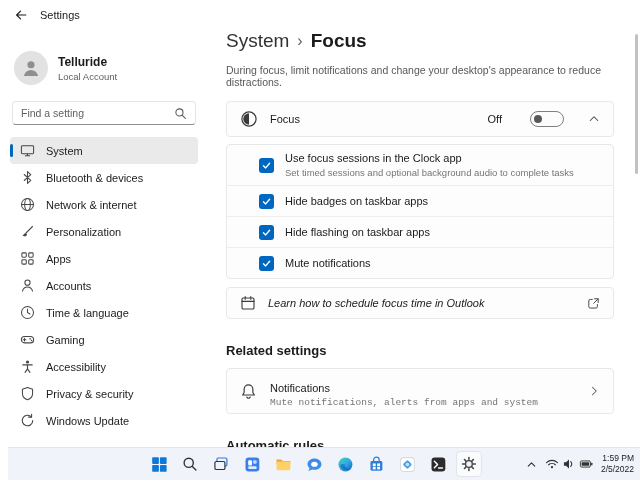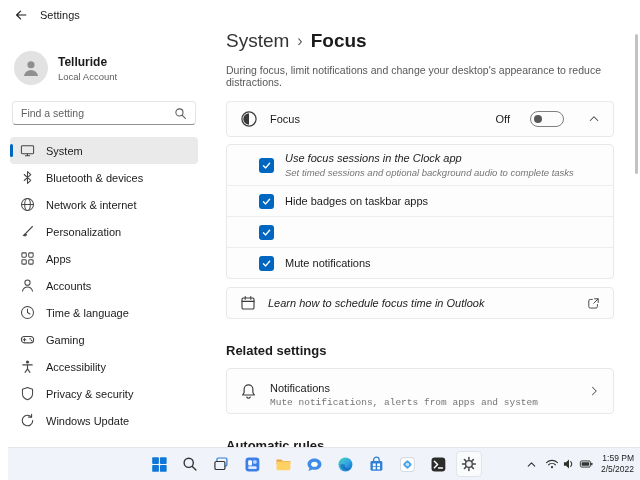--- a/index.html
+++ b/index.html
@@ -32,27 +32,27 @@
   
   .main { flex:1; padding:4px 26px 0 18px; position:relative; }
   .breadcrumb { display:flex; align-items:center; gap:8px; margin-top:2px; }
   .crumb-parent { font-size:19px; font-weight:400; color:#333; cursor:pointer; }
   .crumb-sep { font-size:16px; color:#5f5f5f; }
   .crumb-current { font-size:19px; font-weight:700; }
   .page-desc { margin-top:12px; font-size:10.5px; color:#585858; }
   .card { background:#fdfdfd; border:1px solid #e8e8e8; border-radius:4px; }
   .focus-card { margin-top:13px; height:36px; display:flex; align-items:center; gap:12px; padding:0 13px; }
   .focus-label { flex:1; font-size:11px; }
-  .toggle-state { font-size:11px; margin-right:8px; }
+  .toggle-state { font-size:11px; margin-right:16px; }
   .toggle { width:34px; height:16px; border:1px solid #7f7f7f; border-radius:9px; position:relative; background:#fcfcfc; cursor:pointer; flex:none; }
   .toggle .knob { position:absolute; left:3px; top:3px; width:8px; height:8px; border-radius:50%; background:#585858; }
   .chev { margin-left:12px; }
   .options-card { margin-top:7px; }
   .opt-row { display:flex; align-items:center; gap:11px; padding:0 14px 0 32px; min-height:31px; cursor:pointer; }
-  .opt-row.tall { padding-top:7px; padding-bottom:7px;font-style:italic; }
+  .opt-row.tall { padding-top:7px; padding-bottom:7px; }
   .opt-row + .opt-row { border-top:1px solid #ededed; }
   .checkbox { width:15px; height:15px; border-radius:3px; background:#0067c0; display:flex; align-items:center; justify-content:center; flex:none; cursor:pointer; }
   .opt-label { font-size:11px; }
   .opt-sub { font-size:9.5px; color:#757575; margin-top:3px; }
   .learn-card { margin-top:8px; height:32px; display:flex; align-items:center; gap:12px; padding:0 13px; cursor:pointer;font-style:italic; }
   .learn-label { flex:1; font-size:11px; }
   .section-heading { margin-top:24px; font-size:13px; font-weight:700; }
   .notif-card { margin-top:10px; height:46px; display:flex; align-items:center; gap:13px; padding:0 13px; cursor:pointer; }
   .notif-text { flex:1;margin-top:8px; }
   .notif-label { font-size:11px; }
@@ -233,20 +233,21 @@
               </svg>
           </div>
           <div class="opt-label">Hide badges on taskbar apps</div>
         </div>
         <div class="opt-row">
           <div class="checkbox">
             <svg width="11" height="11" viewBox="0 0 16 16">
                 <polyline points="3.5,8.5 6.8,11.5 12.5,4.8" stroke="#fff" stroke-width="2" fill="none" stroke-linecap="round" stroke-linejoin="round"></polyline>
               </svg>
           </div>
+          <div class="opt-label">Hide flashing on taskbar apps</div>
         </div>
         <div class="opt-row">
           <div class="checkbox">
             <svg width="11" height="11" viewBox="0 0 16 16">
                 <polyline points="3.5,8.5 6.8,11.5 12.5,4.8" stroke="#fff" stroke-width="2" fill="none" stroke-linecap="round" stroke-linejoin="round"></polyline>
               </svg>
           </div>
           <div class="opt-label">Mute notifications</div>
         </div>
       </div>

